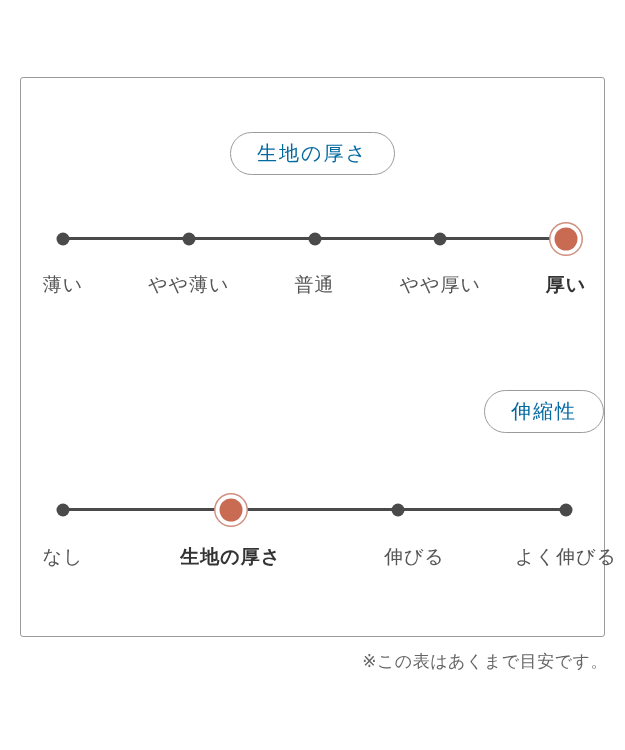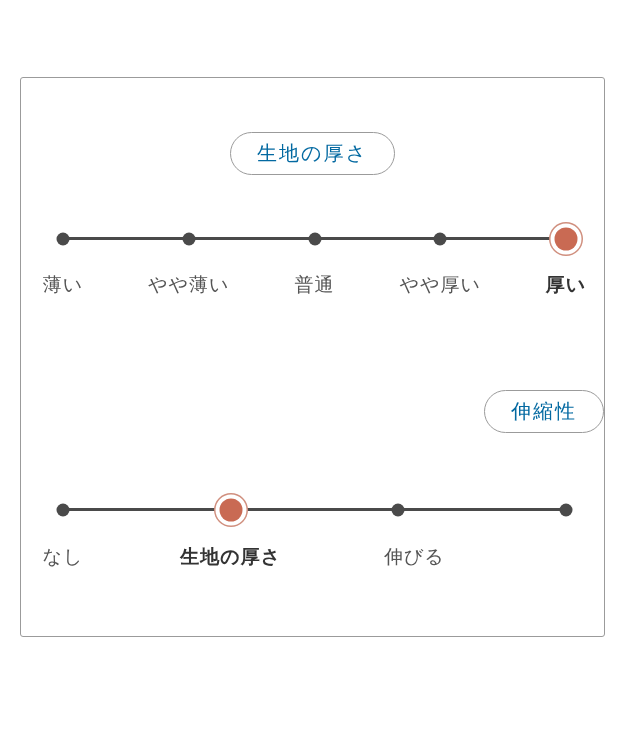--- a/index.html
+++ b/index.html
@@ -121,17 +121,19 @@
     <div class="track second">
         <div class="dot" style="left: 0%;"></div>
         <div class="dot selected" style="left: 33.3333%;"></div>
         <div class="dot" style="left: 66.6667%;"></div>
         <div class="dot" style="left: 100%;"></div>
       </div>
     <div class="labels second">
         <div class="opt-label" style="left: 0%; font-family: Liberation Serif, serif;">なし</div>
         <div class="opt-label selected" style="left: 33.3333%;">生地の厚さ</div>
         <div class="opt-label" style="left: 66.6667%; margin-left: 16px;">伸びる</div>
+        <div class="opt-label" style="left: 100%;">よく伸びる</div>
       </div>
 
   </div>
 
+  <div class="footnote">※この表はあくまで目安です。</div>
 </div>
 
 </body></html>

